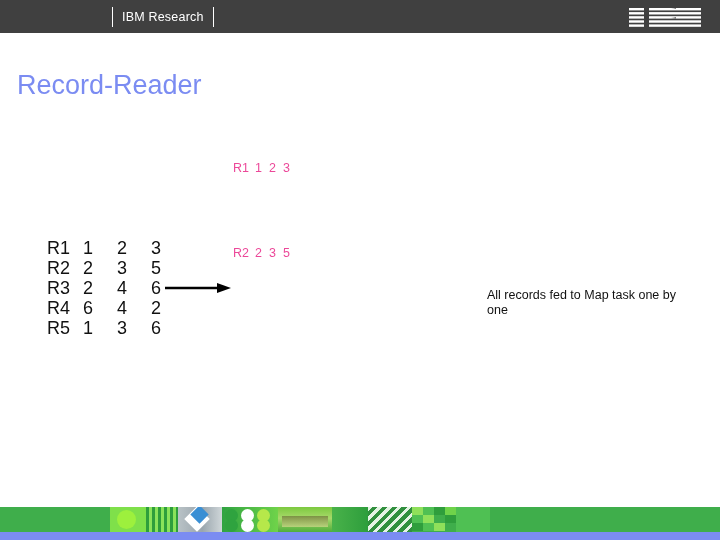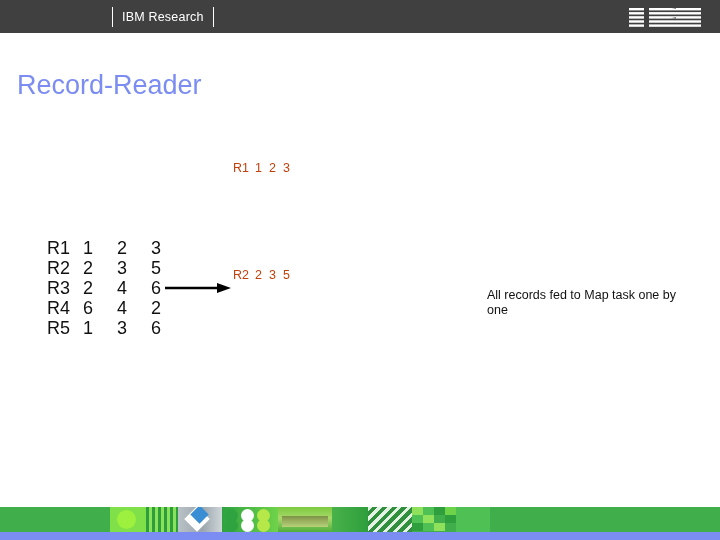--- a/index.html
+++ b/index.html
@@ -101,29 +101,29 @@
 
   
   .records {
     position: absolute;
     left: 233px;
     top: 160px;
     width: 130px;
   }
   .record-line {
     font-size: 12.5px;
-    color: #c2410c;
+    color: #ec4899;
     white-space: nowrap;
     height: 16px;
     line-height: 16px;
   }
   .record-line .rid { margin-right: 6px; }
   .record-line .val { margin-right: 7px; }
   .rec-gap-1 { margin-top: 0px; }
-  .rec-gap { margin-top: 91px; }
+  .rec-gap { margin-top: 69px; }
 
   
   .caption {
     position: absolute;
     left: 449px;
     top: 288px;
     width: 210px;
     font-size: 12.5px;
     color: #111111;
     line-height: 15px;

